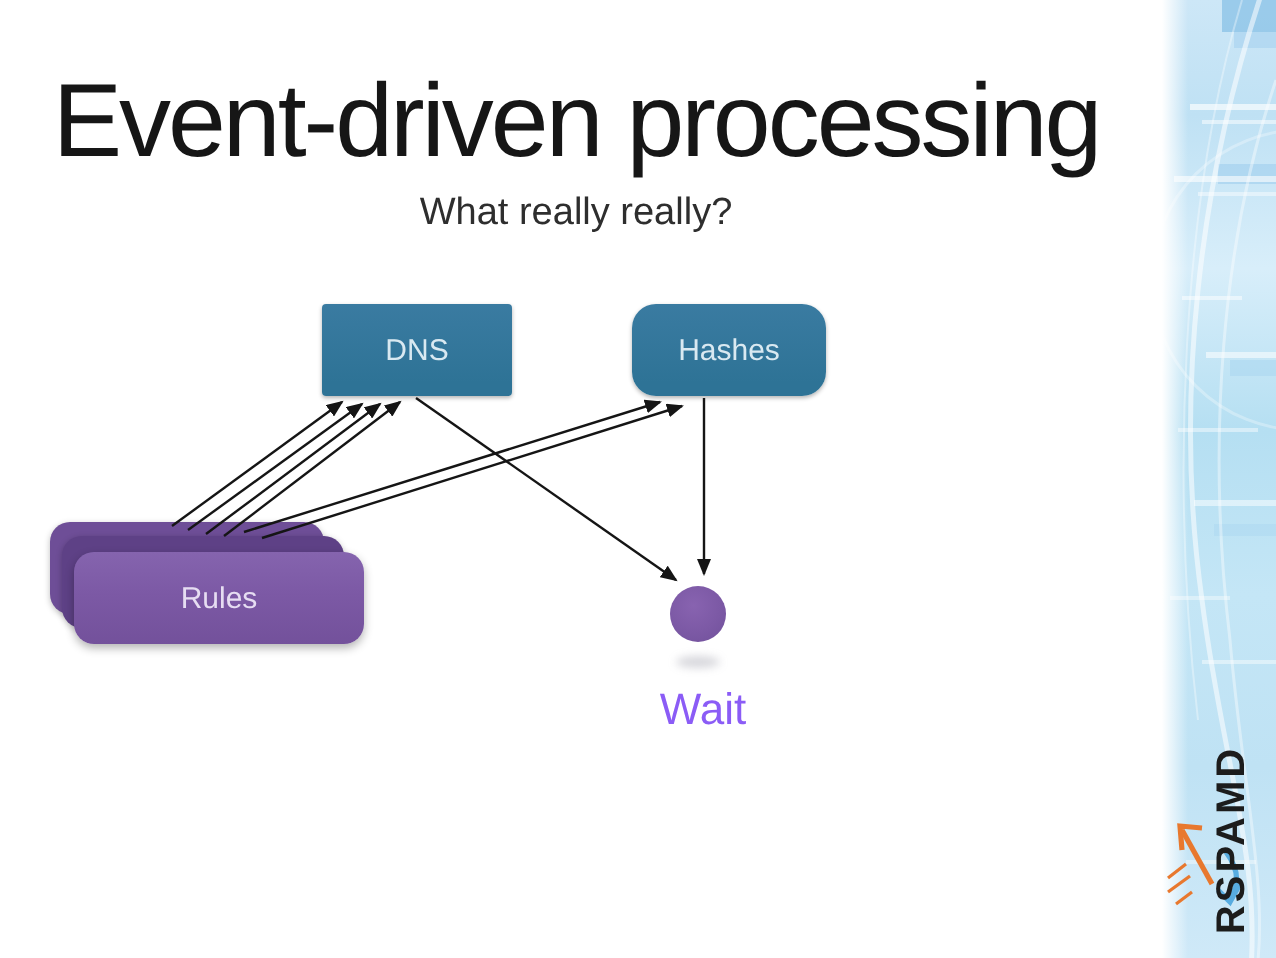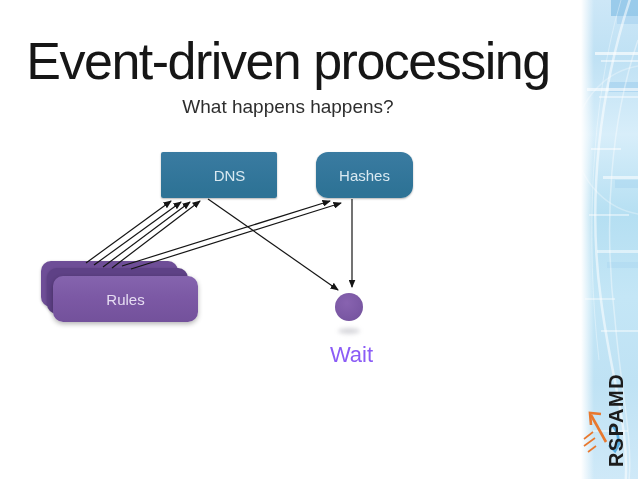--- a/index.html
+++ b/index.html
@@ -24,26 +24,26 @@
 
   
   .pbox {
     position:absolute; height:46px;
     background:linear-gradient(180deg, var(--box-blue-light) 0%, var(--box-blue) 85%);
     border-radius:2px;
     box-shadow:0 1px 2px rgba(0,0,0,.3);
     display:flex; align-items:center; justify-content:center;
     color:#d9e9f1; font-size:15px; font-weight:400;
   }
-  .pbox.dns    { left:161px; top:152px; width:95px;padding-left:21px; }
+  .pbox.dns    { left:161px; top:152px; width:95px; }
   .pbox.hashes { left:316px; top:152px; width:97px;border-radius:12px; }
 
   
   .card {
-    position:absolute; height:46px; border-radius:10px;margin-left:16px;
+    position:absolute; height:46px; border-radius:10px;
   }
   .card.back   { left:25px; top:261px; width:137px; background:var(--purple-back);
                  box-shadow:0 1px 3px rgba(0,0,0,.25); }
   .card.middle { left:31px; top:268px; width:141px; background:var(--purple-mid);
                  box-shadow:0 1px 3px rgba(0,0,0,.25); }
   .card.front  { left:37px; top:276px; width:145px;
                  background:linear-gradient(180deg,#8564ae 0%, var(--purple-front) 45%, #73519b 100%);
                  box-shadow:0 2px 5px rgba(0,0,0,.3);
                  display:flex; align-items:center; justify-content:center;
                  color:#e6ddf2; font-size:15px; }
@@ -85,21 +85,21 @@
     white-space:nowrap;
   }
   .logo { position:absolute; left:582px; top:396px; }
 </style>
 </head>
 <body>
 
 <div class="slide">
 
   <div class="title">Event-driven processing</div>
-  <div class="subtitle">What happens happens?</div>
+  <div class="subtitle">What really really?</div>
 
   <div>
     <div class="card back"></div>
     <div class="card middle"></div>
     <div class="card front">
       <span>Rules</span>
     </div>
   </div>
 
   <div class="pbox dns">

